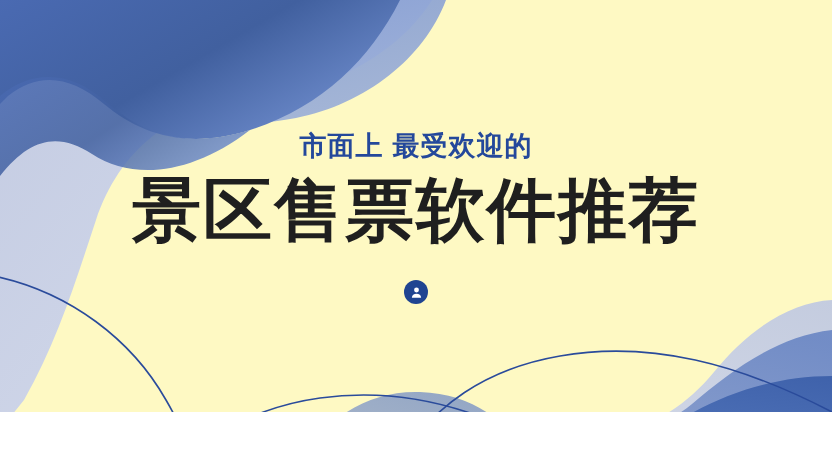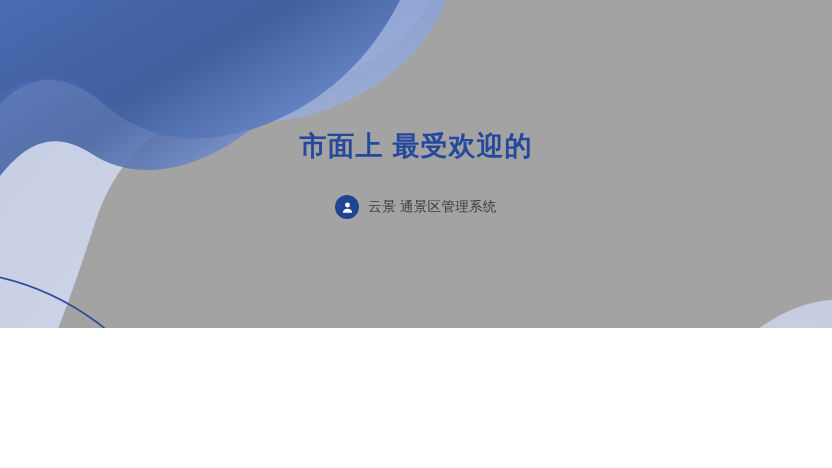--- a/index.html
+++ b/index.html
@@ -6,22 +6,22 @@
     margin: 0;
     padding: 0;
     background: #ffffff;
   }
   body {
     font-family: "Liberation Sans", "DejaVu Sans", sans-serif;
   }
   .slide {
     position: relative;
     width: 832px;
-    height: 328px;
-    background: #a3a3a3;
+    height: 412px;
+    background: #fef9c3;
     overflow: hidden;
   }
   .bg-layer {
     position: absolute;
     left: 0;
     top: 0;
     width: 832px;
     height: 468px;
     pointer-events: none;
   }
@@ -143,29 +143,29 @@
       <path d="M396,468 C430,404 490,368 560,356 C650,340 740,364 832,412"></path>
     </g>
   </svg>
 
   <div class="content">
 
     <div class="eyebrow">
       <span>市面上</span><span class="gap"></span><span>最受欢迎的</span>
     </div>
 
+    <div class="headline">景区售票软件推荐</div>
 
     <div class="meta-row">
 
 
       <div class="meta-item">
         <span class="avatar">
           <svg width="15" height="15" viewBox="0 0 24 24" aria-hidden="true">
             <circle cx="12" cy="8" r="3.9" fill="#ffffff"></circle>
             <path d="M4.6 20.5c0-4.2 3.3-6.6 7.4-6.6s7.4 2.4 7.4 6.6z" fill="#ffffff"></path>
           </svg>
         </span>
-        <span class="meta-text">云景 通景区管理系统</span>
       </div>
 
     </div>
   </div>
 </div>
 
 </body></html>

